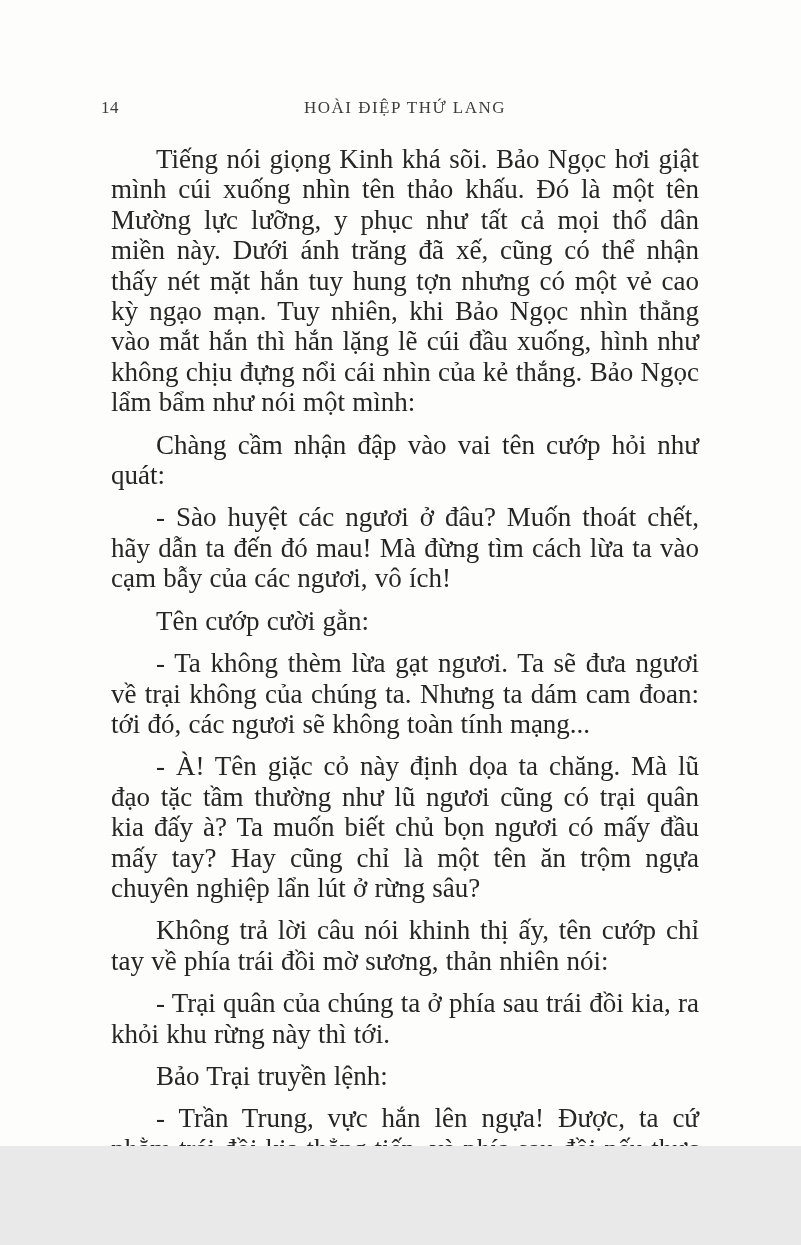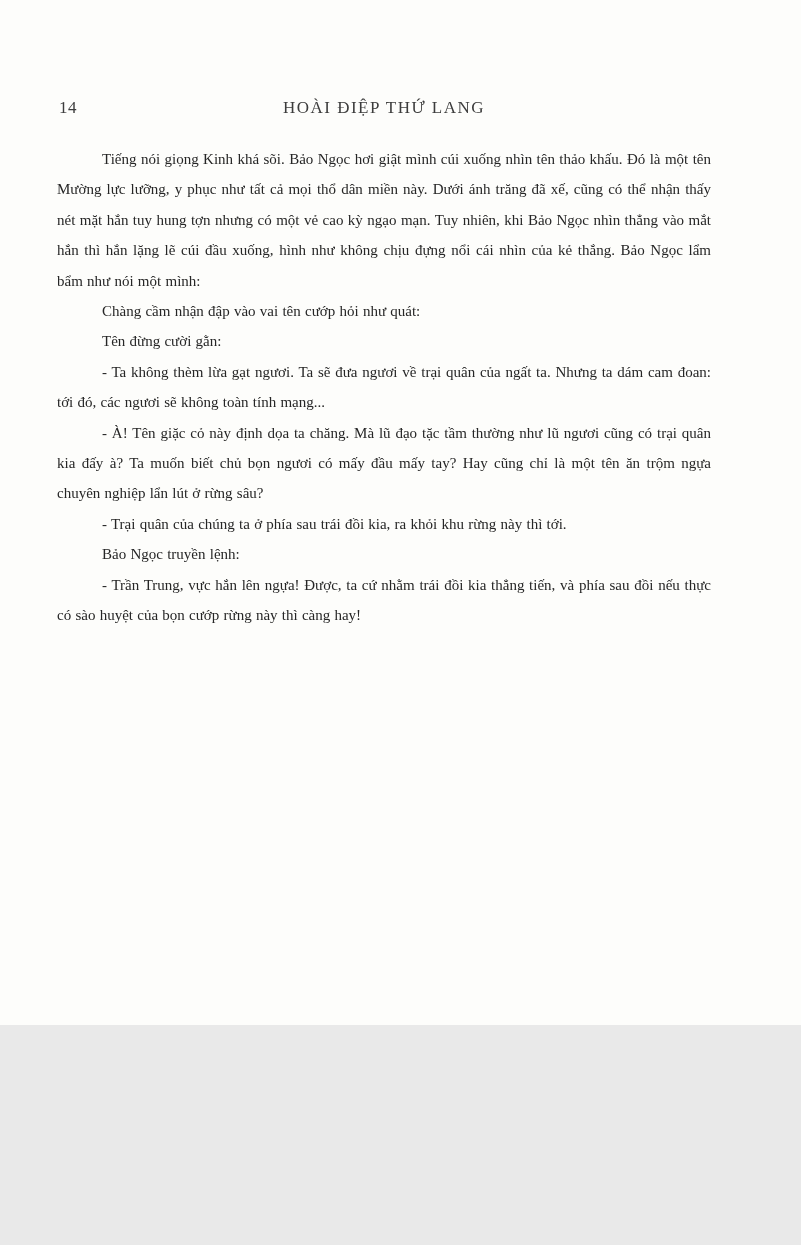--- a/index.html
+++ b/index.html
@@ -3,25 +3,25 @@
 <meta charset="utf-8">
 <style>
   html, body {
     margin: 0;
     padding: 0;
     background: #e9e9e9;
   }
   .page {
     position: relative;
     width: 801px;
-    height: 1025px;
+    height: 1146px;
     margin: 0 auto;
     background: #fdfdfb;
     box-sizing: border-box;
-    padding: 98px 90px 0 57px;
+    padding: 98px 90px 0 99px;
     font-family: "Liberation Serif", "DejaVu Serif", serif;
     color: #262626;
     overflow: hidden;
   }
   .running-head {
     position: relative;
     height: 24px;
     font-size: 17px;
     letter-spacing: 1.5px;
     color: #3c3c3c;
@@ -30,42 +30,44 @@
   .running-head .page-num {
     position: absolute;
     left: 2px;
     top: 0;
     letter-spacing: 0.5px;
   }
   .text-block {
     margin-top: 22px;
   }
   .text-block p {
-    margin: 0;
+    margin: 12px;
     text-indent: 45px;
     text-align: justify;
-    font-size: 15px;
+    font-size: 27px;
     line-height: 30.4px;
     word-spacing: 0.5px;
   }
 </style>
 </head>
 <body>
 
 <div class="page">
 
   <header class="running-head">
     <span class="page-num">14</span>
     <span class="title">HOÀI ĐIỆP THỨ LANG</span>
   </header>
 
   <main class="text-block">
     <p>Tiếng nói giọng Kinh khá sõi. Bảo Ngọc hơi giật mình cúi xuống nhìn tên thảo khấu. Đó là một tên Mường lực lưỡng, y phục như tất cả mọi thổ dân miền này. Dưới ánh trăng đã xế, cũng có thể nhận thấy nét mặt hắn tuy hung tợn nhưng có một vẻ cao kỳ ngạo mạn. Tuy nhiên, khi Bảo Ngọc nhìn thẳng vào mắt hắn thì hắn lặng lẽ cúi đầu xuống, hình như không chịu đựng nổi cái nhìn của kẻ thắng. Bảo Ngọc lẩm bẩm như nói một mình:</p>
     <p>Chàng cầm nhận đập vào vai tên cướp hỏi như quát:</p>
-    <p>Tên đừng cười gằn:</p>
-    <p>- Ta không thèm lừa gạt ngươi. Ta sẽ đưa ngươi về trại quân của ngất ta. Nhưng ta dám cam đoan: tới đó, các ngươi sẽ không toàn tính mạng...</p>
+    <p>- Sào huyệt các ngươi ở đâu? Muốn thoát chết, hãy dẫn ta đến đó mau! Mà đừng tìm cách lừa ta vào cạm bẫy của các ngươi, vô ích!</p>
+    <p>Tên cướp cười gằn:</p>
+    <p>- Ta không thèm lừa gạt ngươi. Ta sẽ đưa ngươi về trại không của chúng ta. Nhưng ta dám cam đoan: tới đó, các ngươi sẽ không toàn tính mạng...</p>
     <p>- À! Tên giặc cỏ này định dọa ta chăng. Mà lũ đạo tặc tầm thường như lũ ngươi cũng có trại quân kia đấy à? Ta muốn biết chủ bọn ngươi có mấy đầu mấy tay? Hay cũng chỉ là một tên ăn trộm ngựa chuyên nghiệp lẩn lút ở rừng sâu?</p>
+    <p>Không trả lời câu nói khinh thị ấy, tên cướp chỉ tay về phía trái đồi mờ sương, thản nhiên nói:</p>
     <p>- Trại quân của chúng ta ở phía sau trái đồi kia, ra khỏi khu rừng này thì tới.</p>
-    <p>Bảo Ngọc truyền lệnh:</p>
+    <p>Bảo Trại truyền lệnh:</p>
     <p>- Trần Trung, vực hắn lên ngựa! Được, ta cứ nhằm trái đồi kia thẳng tiến, và phía sau đồi nếu thực có sào huyệt của bọn cướp rừng này thì càng hay!</p>
   </main>
 
 </div>
 
 </body></html>

